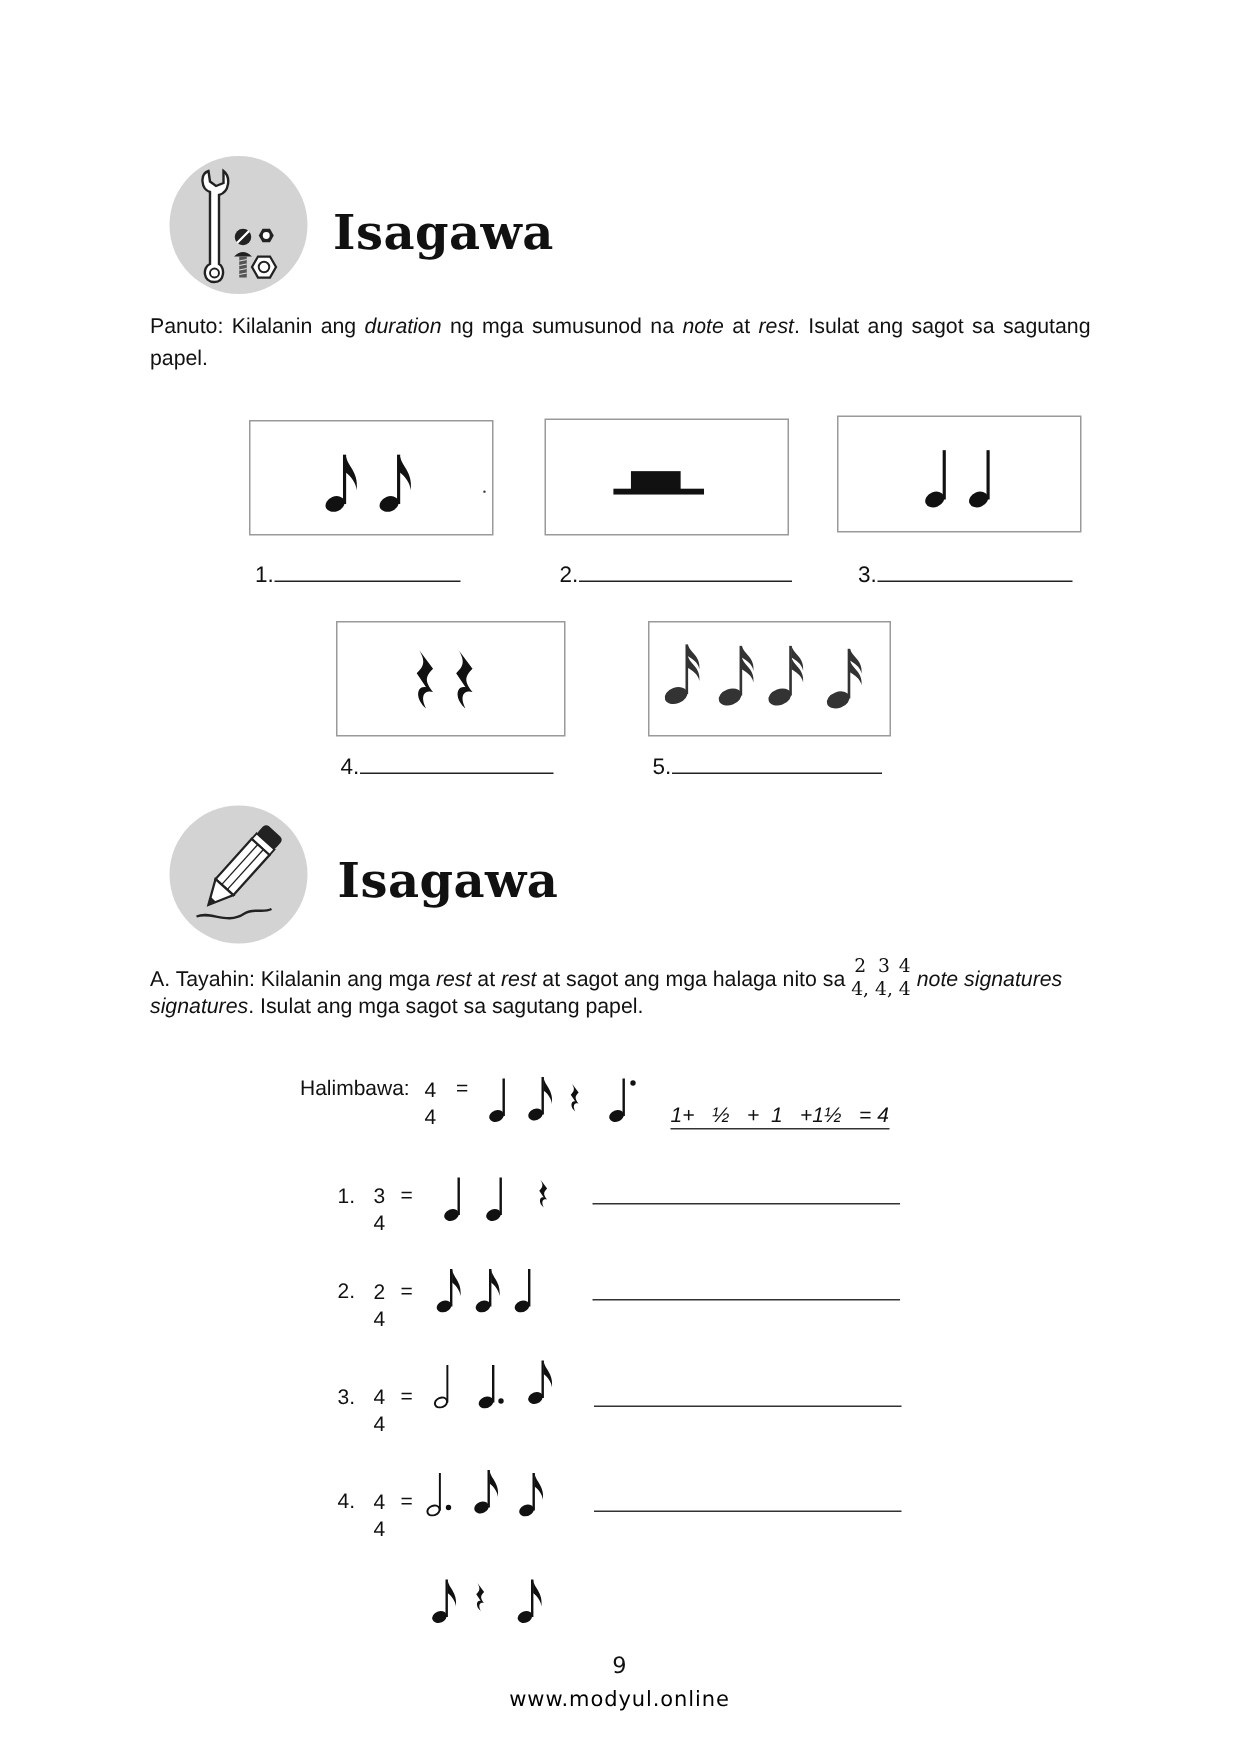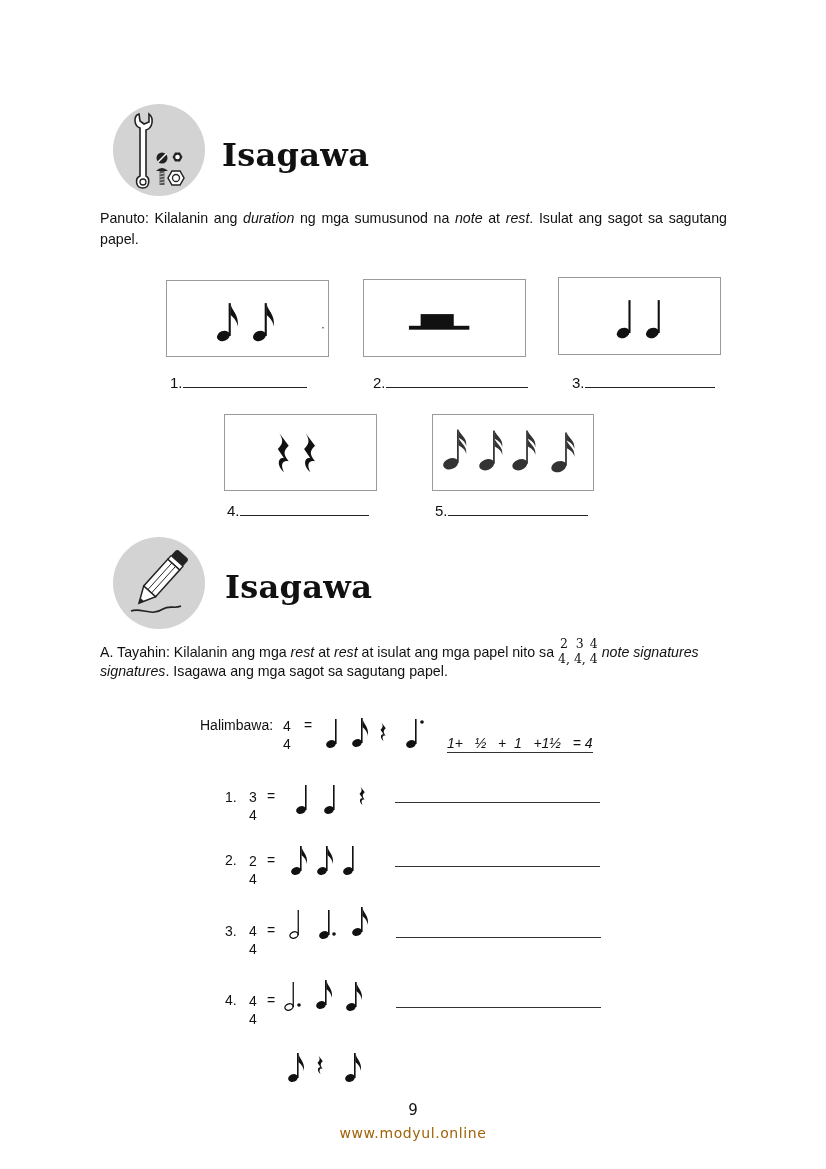--- a/index.html
+++ b/index.html
@@ -14,21 +14,21 @@
   .box { border: 1.4px solid #9a9a9a; background: #fff; }
   .box svg { display: block; width: 100%; height: 100%; }
   .ans { font-size: 15px; white-space: nowrap; }
   .ans .line { display: inline-block; border-bottom: 1.3px solid #222; vertical-align: baseline; height: 14px; }
   .ex-text { font-size: 14px; }
   .frac { display: inline-block; text-align: center; line-height: 18px; font-size: 14px; }
   .answer-line { border-bottom: 1.3px solid #333; height: 1px; }
   .sum { font-size: 14px; border-bottom: 1.6px solid #333; padding-bottom: 1px; white-space: pre; }
   .ts { font-family: "DejaVu Serif", serif; font-size: 12.5px; line-height: 15px; display: inline-block; text-align: center; }
   .pagenum { font-family: "DejaVu Sans", sans-serif; font-size: 15px; width: 826px; text-align: center; }
-  .watermark { font-family: "DejaVu Sans", sans-serif; font-size: 14px; color: #a16207; width: 826px; text-align: center; letter-spacing: 0.6px; }
+  .watermark { font-family: "DejaVu Sans", sans-serif; font-size: 14px; color: #000000; width: 826px; text-align: center; letter-spacing: 0.6px; }
 </style>
 </head>
 <body>
 
 <svg width="0" height="0" style="position:absolute" aria-hidden="true">
   <defs>
     <g id="sym-quarter">
       <ellipse cx="5" cy="27" rx="5" ry="3.8" transform="rotate(-22 5 27)" fill="#111"></ellipse>
       <rect x="9" y="2" width="1.6" height="25" fill="#111"></rect>
     </g>
@@ -175,28 +175,28 @@
       <line x1="48.5" y1="22" x2="48.5" y2="58" stroke="#222" stroke-width="0.9"></line>
       <polygon points="38,58 54,58 46,74" fill="#fff" stroke="#222" stroke-width="1.5"></polygon>
       <polygon points="43.5,69 48.5,69 46,74" fill="#222"></polygon>
     </g>
     <path d="M18 74 C28 70, 38 80, 50 72 C56 68, 62 72, 68 69" fill="none" stroke="#222" stroke-width="1.6"></path>
   </svg>
 </div>
 <div class="abs section-title" style="left:225px; top:568px;">Isagawa</div>
 
 <div class="abs para" style="left:100px; top:636px; width:640px; white-space:nowrap; line-height:22px;">
-  <span>A. Tayahin: Kilalanin ang mga </span><i>rest</i><span> at </span><i>rest</i><span> at isulat ang mga papel nito sa </span>
+  <span>A. Tayahin: Kilalanin ang mga </span><i>rest</i><span> at </span><i>rest</i><span> at sagot ang mga halaga nito sa </span>
   <span class="ts" style="vertical-align:-6px;"><span>2</span><br><span>4</span><span>,</span></span>
   <span class="ts" style="vertical-align:-6px;"><span>3</span><br><span>4</span><span>,</span></span>
   <span class="ts" style="vertical-align:-6px;"><span>4</span><br><span>4</span></span>
   <i> note signatures</i>
 </div>
 <div class="abs para" style="left:100px; top:661px;">
-  <i>signatures</i><span>. Isagawa ang mga sagot sa sagutang papel.</span>
+  <i>signatures</i><span>. Isulat ang mga sagot sa sagutang papel.</span>
 </div>
 
 <div class="abs ex-text" style="left:200px; top:717px;">Halimbawa:</div>
 <div class="abs frac" style="left:283px; top:717px;">
   <span>4</span><br><span>4</span>
 </div>
 <div class="abs ex-text" style="left:304px; top:717px;">=</div>
 <svg class="abs" style="left:322px; top:713px;" width="110" height="36" viewBox="0 0 110 36">
   <g transform="translate(4,4)">
       <use href="#sym-quarter"></use>

